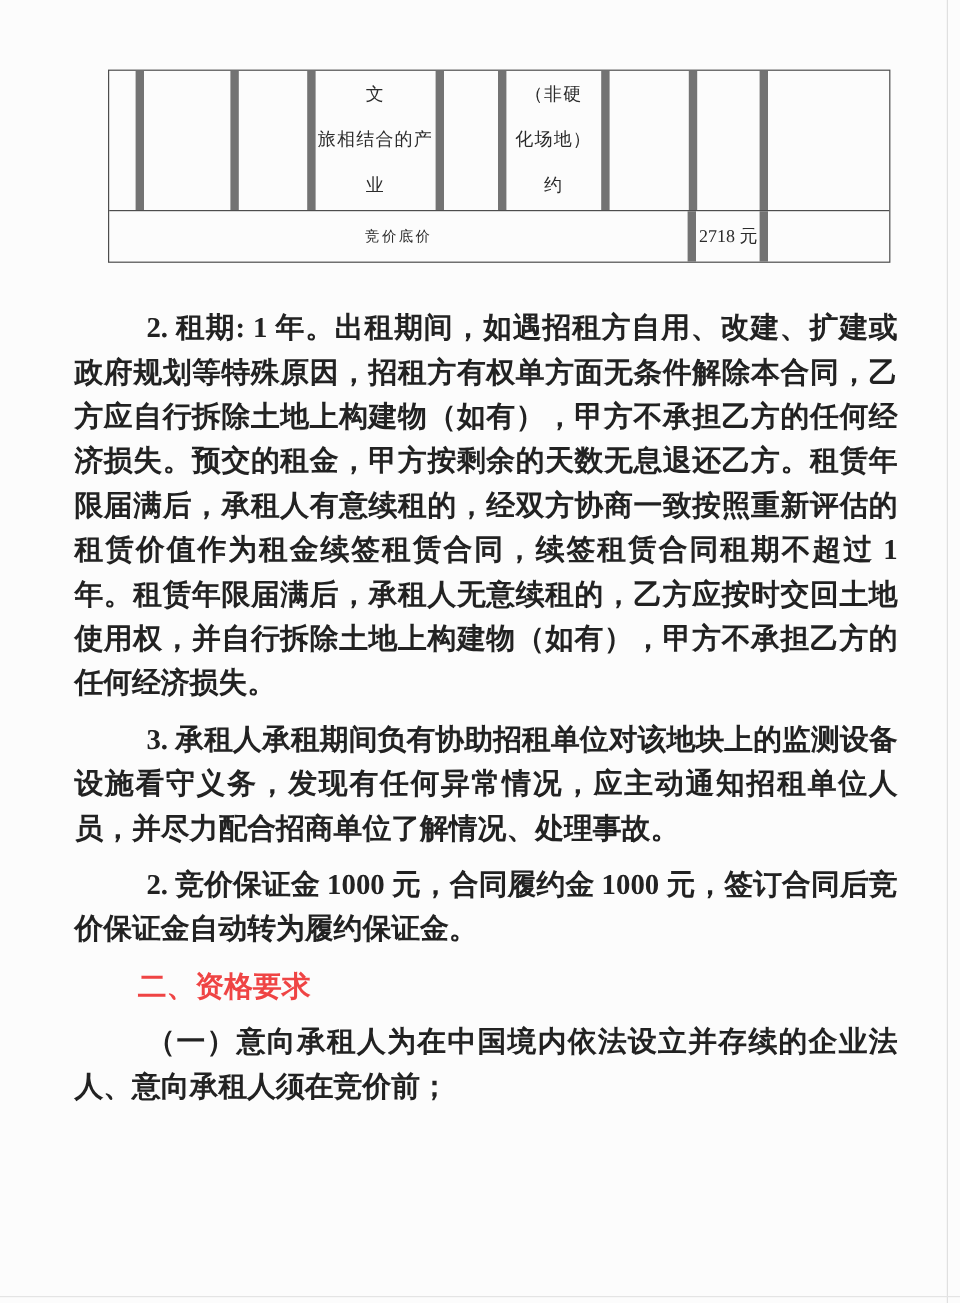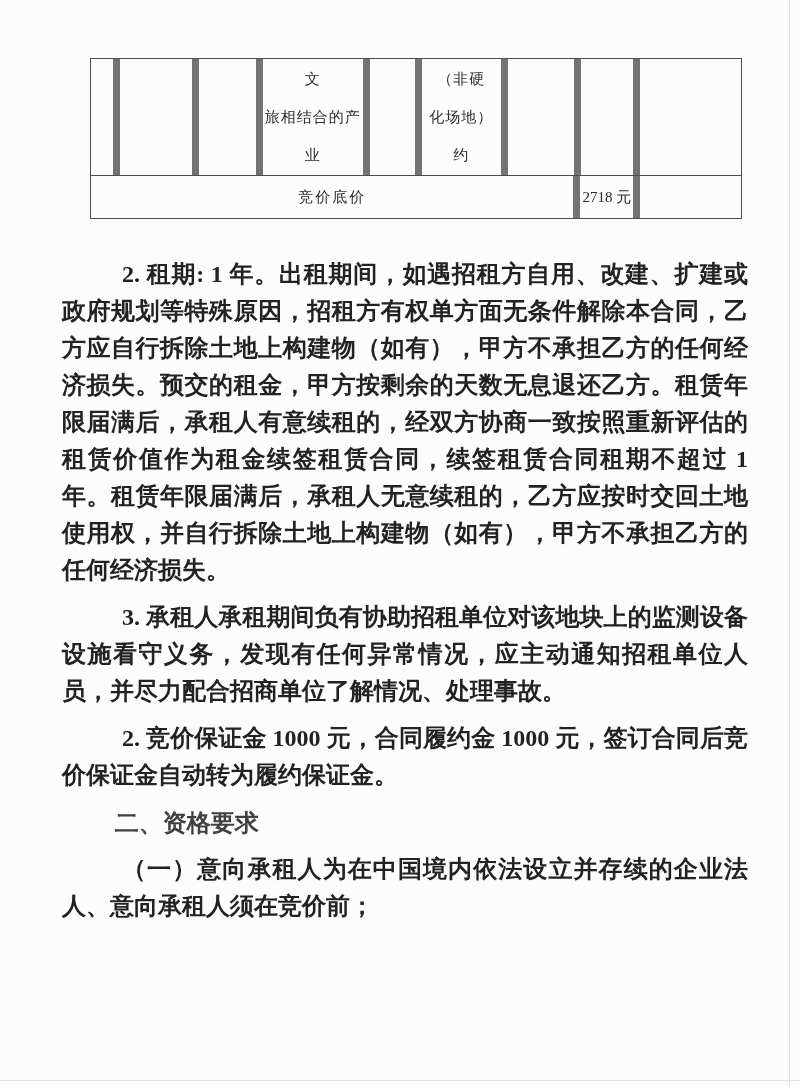--- a/index.html
+++ b/index.html
@@ -52,21 +52,21 @@
     text-align: center;
     overflow: hidden;
   }
   .t-row .t-cell:last-child { border-right: none; }
   .cell-multiline {
     white-space: pre-line;
     font-size: 15px;
     line-height: 38px;
     letter-spacing: 1px;
   }
-  .cell-label { font-size: 15px; letter-spacing: 2px; }
+  .cell-label { font-size: 12px; letter-spacing: 2px; }
   .cell-value { font-size: 15px; }
 
   
   .content {
     position: absolute;
     left: 62px; top: 256px;
     width: 686px;
     color: #222222;
   }
   .content p {
@@ -77,21 +77,21 @@
     margin-bottom: 10px;
     font-weight: bold;
   }
   .content h2 {
     font-family: "Liberation Sans", "DejaVu Sans", sans-serif;
     font-size: 24px;
     line-height: 37px;
     font-weight: 700;
     text-indent: 2.2em;
     margin-bottom: 10px;
-    color: #404040;
+    color: #ef4444;
   }
 </style>
 </head>
 <body>
 
 <div class="page">
 
   <div class="doc-table">
     <div class="t-row t-row1">
       <div class="t-cell" style="width:29px"></div>

